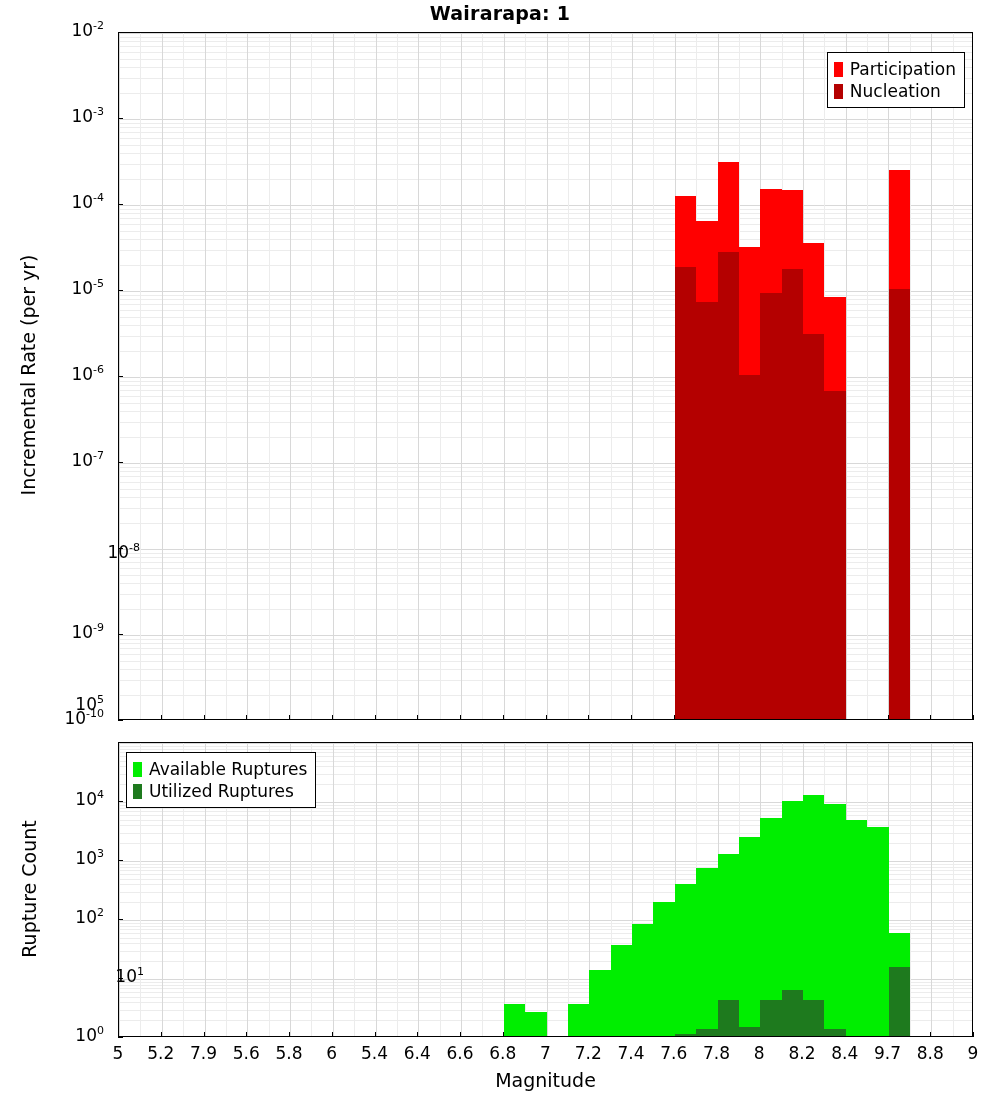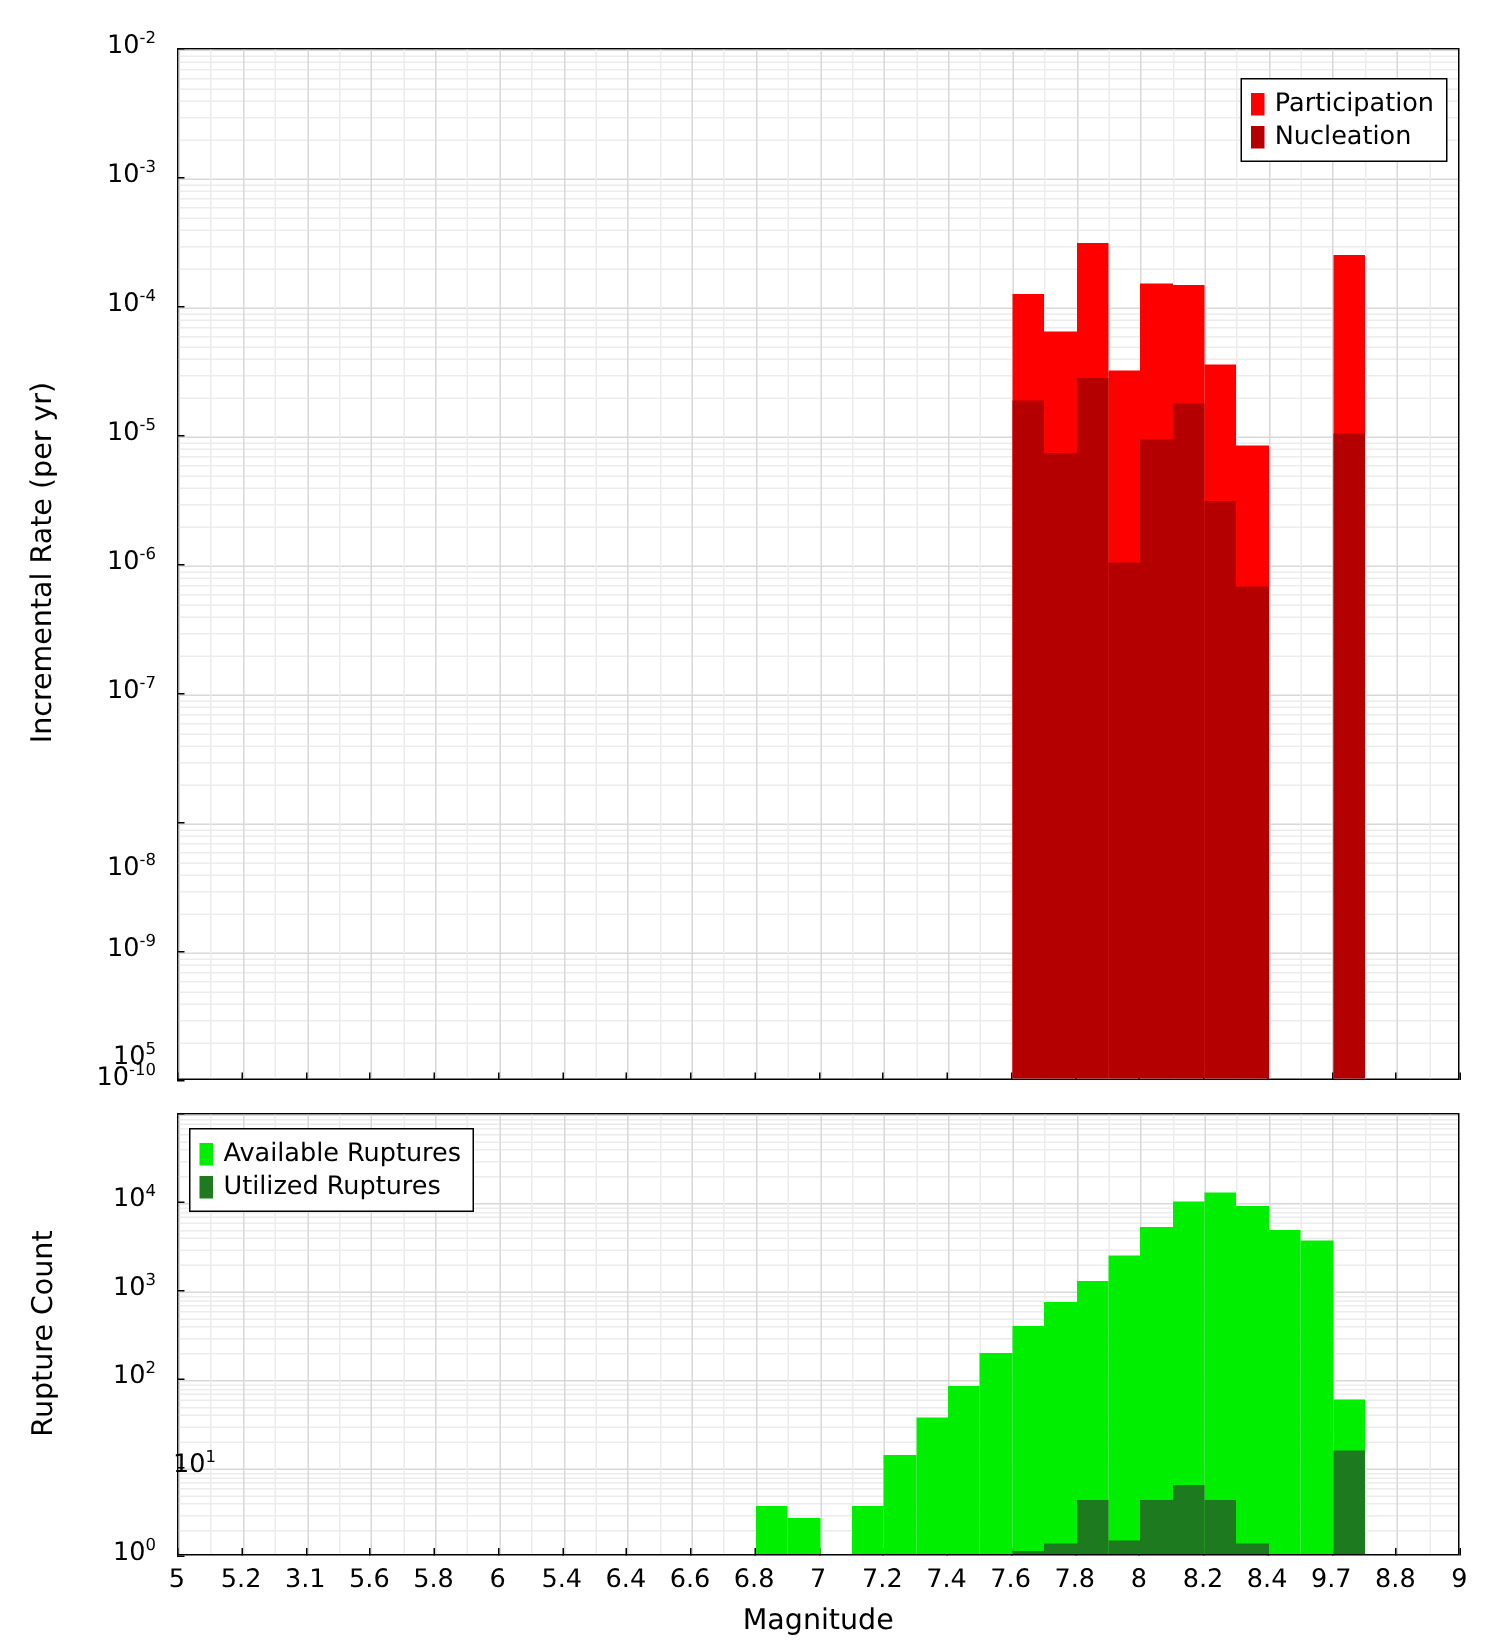--- a/index.html
+++ b/index.html
@@ -165,20 +165,21 @@
     font-size: 17px;
     color: #000;
     white-space: nowrap;
   }
 </style>
 </head>
 <body>
 
 <div id="figure">
 
+  <div class="fig-title">Wairarapa: 1</div>
 
   <div class="axes" id="ax-top">
     <div class="gridlayer" id="grid-top">
         <div class="grid-h minor" style="top: 662px;"></div>
         <div class="grid-h minor" style="top: 647px;"></div>
         <div class="grid-h minor" style="top: 636px;"></div>
         <div class="grid-h minor" style="top: 628px;"></div>
         <div class="grid-h minor" style="top: 621px;"></div>
         <div class="grid-h minor" style="top: 615px;"></div>
         <div class="grid-h minor" style="top: 610px;"></div>
@@ -311,21 +312,21 @@
   </div>
   <div id="yticks-top">
       <div class="ytick-wrap" style="top: 710px;">
         <div class="ytick" style="right: 8px; position: relative; display: block;">10<sup>-10</sup></div>
       </div>
       <div class="tickmark-y" style="left: 118px; top: 720px; position: absolute;"></div>
       <div class="ytick-wrap" style="top: 624px;">
         <div class="ytick" style="right: 8px; position: relative; display: block;">10<sup>-9</sup></div>
       </div>
       <div class="tickmark-y" style="left: 118px; top: 634px; position: absolute;"></div>
-      <div class="ytick-wrap" style="top: 570px;">
+      <div class="ytick-wrap" style="top: 544px; padding-left: 36px;">
         <div class="ytick" style="right: 8px; position: relative; display: block;">10<sup>-8</sup></div>
       </div>
       <div class="tickmark-y" style="left: 118px; top: 548px; position: absolute;"></div>
       <div class="ytick-wrap" style="top: 452px;">
         <div class="ytick" style="right: 8px; position: relative; display: block;">10<sup>-7</sup></div>
       </div>
       <div class="tickmark-y" style="left: 118px; top: 462px; position: absolute;"></div>
       <div class="ytick-wrap" style="top: 366px;">
         <div class="ytick" style="right: 8px; position: relative; display: block;">10<sup>-6</sup></div>
       </div>
@@ -527,21 +528,21 @@
         <div class="ytick" style="right: 8px; position: relative; display: block;">10<sup>5</sup></div>
       </div>
       <div class="tickmark-y" style="left: 118px; top: 742px; position: absolute;"></div>
     </div>
   <div id="xticks-bottom">
       <div class="tickmark-x" style="left: 118px; top: 1032px;"></div>
       <div class="xtick" style="left: 88px; top: 1043px; width: 60px;">5</div>
       <div class="tickmark-x" style="left: 160.75px; top: 1032px;"></div>
       <div class="xtick" style="left: 130.75px; top: 1043px; width: 60px;">5.2</div>
       <div class="tickmark-x" style="left: 203.5px; top: 1032px;"></div>
-      <div class="xtick" style="left: 173.5px; top: 1043px; width: 60px;">3.1</div>
+      <div class="xtick" style="left: 173.5px; top: 1043px; width: 60px;">7.9</div>
       <div class="tickmark-x" style="left: 246.25px; top: 1032px;"></div>
       <div class="xtick" style="left: 216.25px; top: 1043px; width: 60px;">5.6</div>
       <div class="tickmark-x" style="left: 289px; top: 1032px;"></div>
       <div class="xtick" style="left: 259px; top: 1043px; width: 60px;">5.8</div>
       <div class="tickmark-x" style="left: 331.75px; top: 1032px;"></div>
       <div class="xtick" style="left: 301.75px; top: 1043px; width: 60px;">6</div>
       <div class="tickmark-x" style="left: 374.5px; top: 1032px;"></div>
       <div class="xtick" style="left: 344.5px; top: 1043px; width: 60px;">5.4</div>
       <div class="tickmark-x" style="left: 417.25px; top: 1032px;"></div>
       <div class="xtick" style="left: 387.25px; top: 1043px; width: 60px;">6.4</div>

